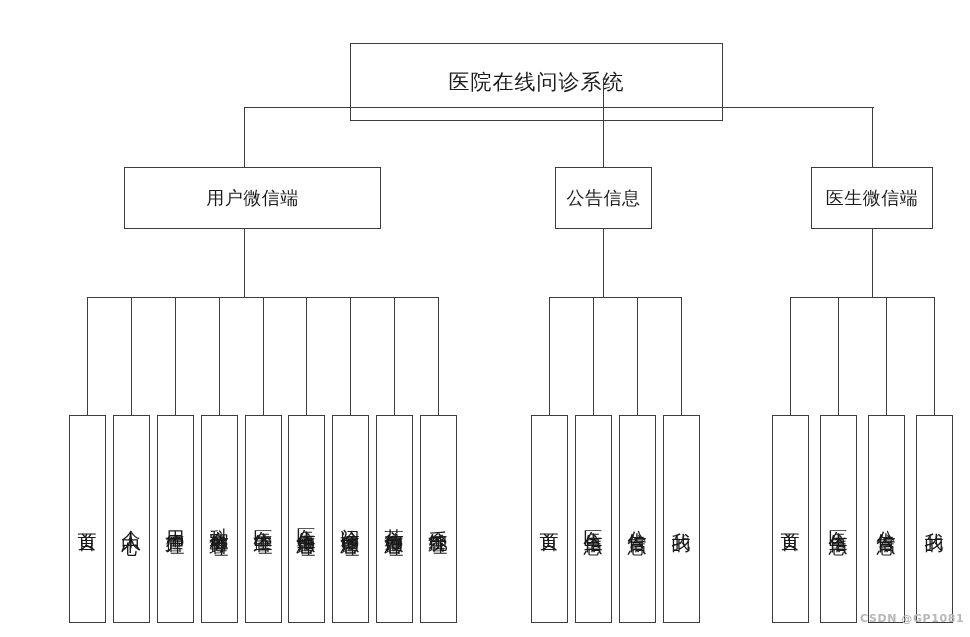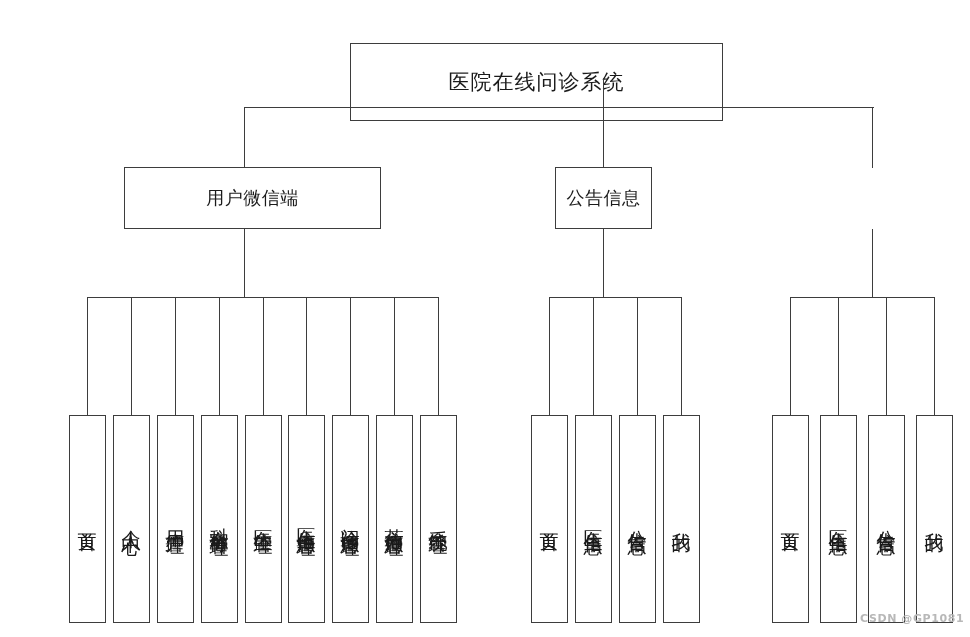--- a/index.html
+++ b/index.html
@@ -153,20 +153,23 @@
   <div class="node node-leaf" style="left:575px; top:415px; width:37px; height:208px;">
     <span class="vtext">医生信息</span>
   </div>
   <div class="node node-leaf" style="left:619px; top:415px; width:37px; height:208px;">
     <span class="vtext">公告信息</span>
   </div>
   <div class="node node-leaf" style="left:663px; top:415px; width:37px; height:208px;">
     <span class="vtext">我的</span>
   </div>
 
+  <div class="node node-branch" style="left:811px; top:167px; width:122px; height:62px;">
+    <span>医生微信端</span>
+  </div>
   <div class="ln ln-v" style="left:872px; top:229px; height:69px;"></div>
   <div class="ln ln-h" style="left:790px; top:297px; width:144px;"></div>
 
   <div class="ln ln-v" style="left:790px; top:297px; height:118px;"></div>
   <div class="ln ln-v" style="left:838px; top:297px; height:118px;"></div>
   <div class="ln ln-v" style="left:886px; top:297px; height:118px;"></div>
   <div class="ln ln-v" style="left:934px; top:297px; height:118px;"></div>
 
   <div class="node node-leaf" style="left:772px; top:415px; width:37px; height:208px;">
     <span class="vtext">首页</span>

